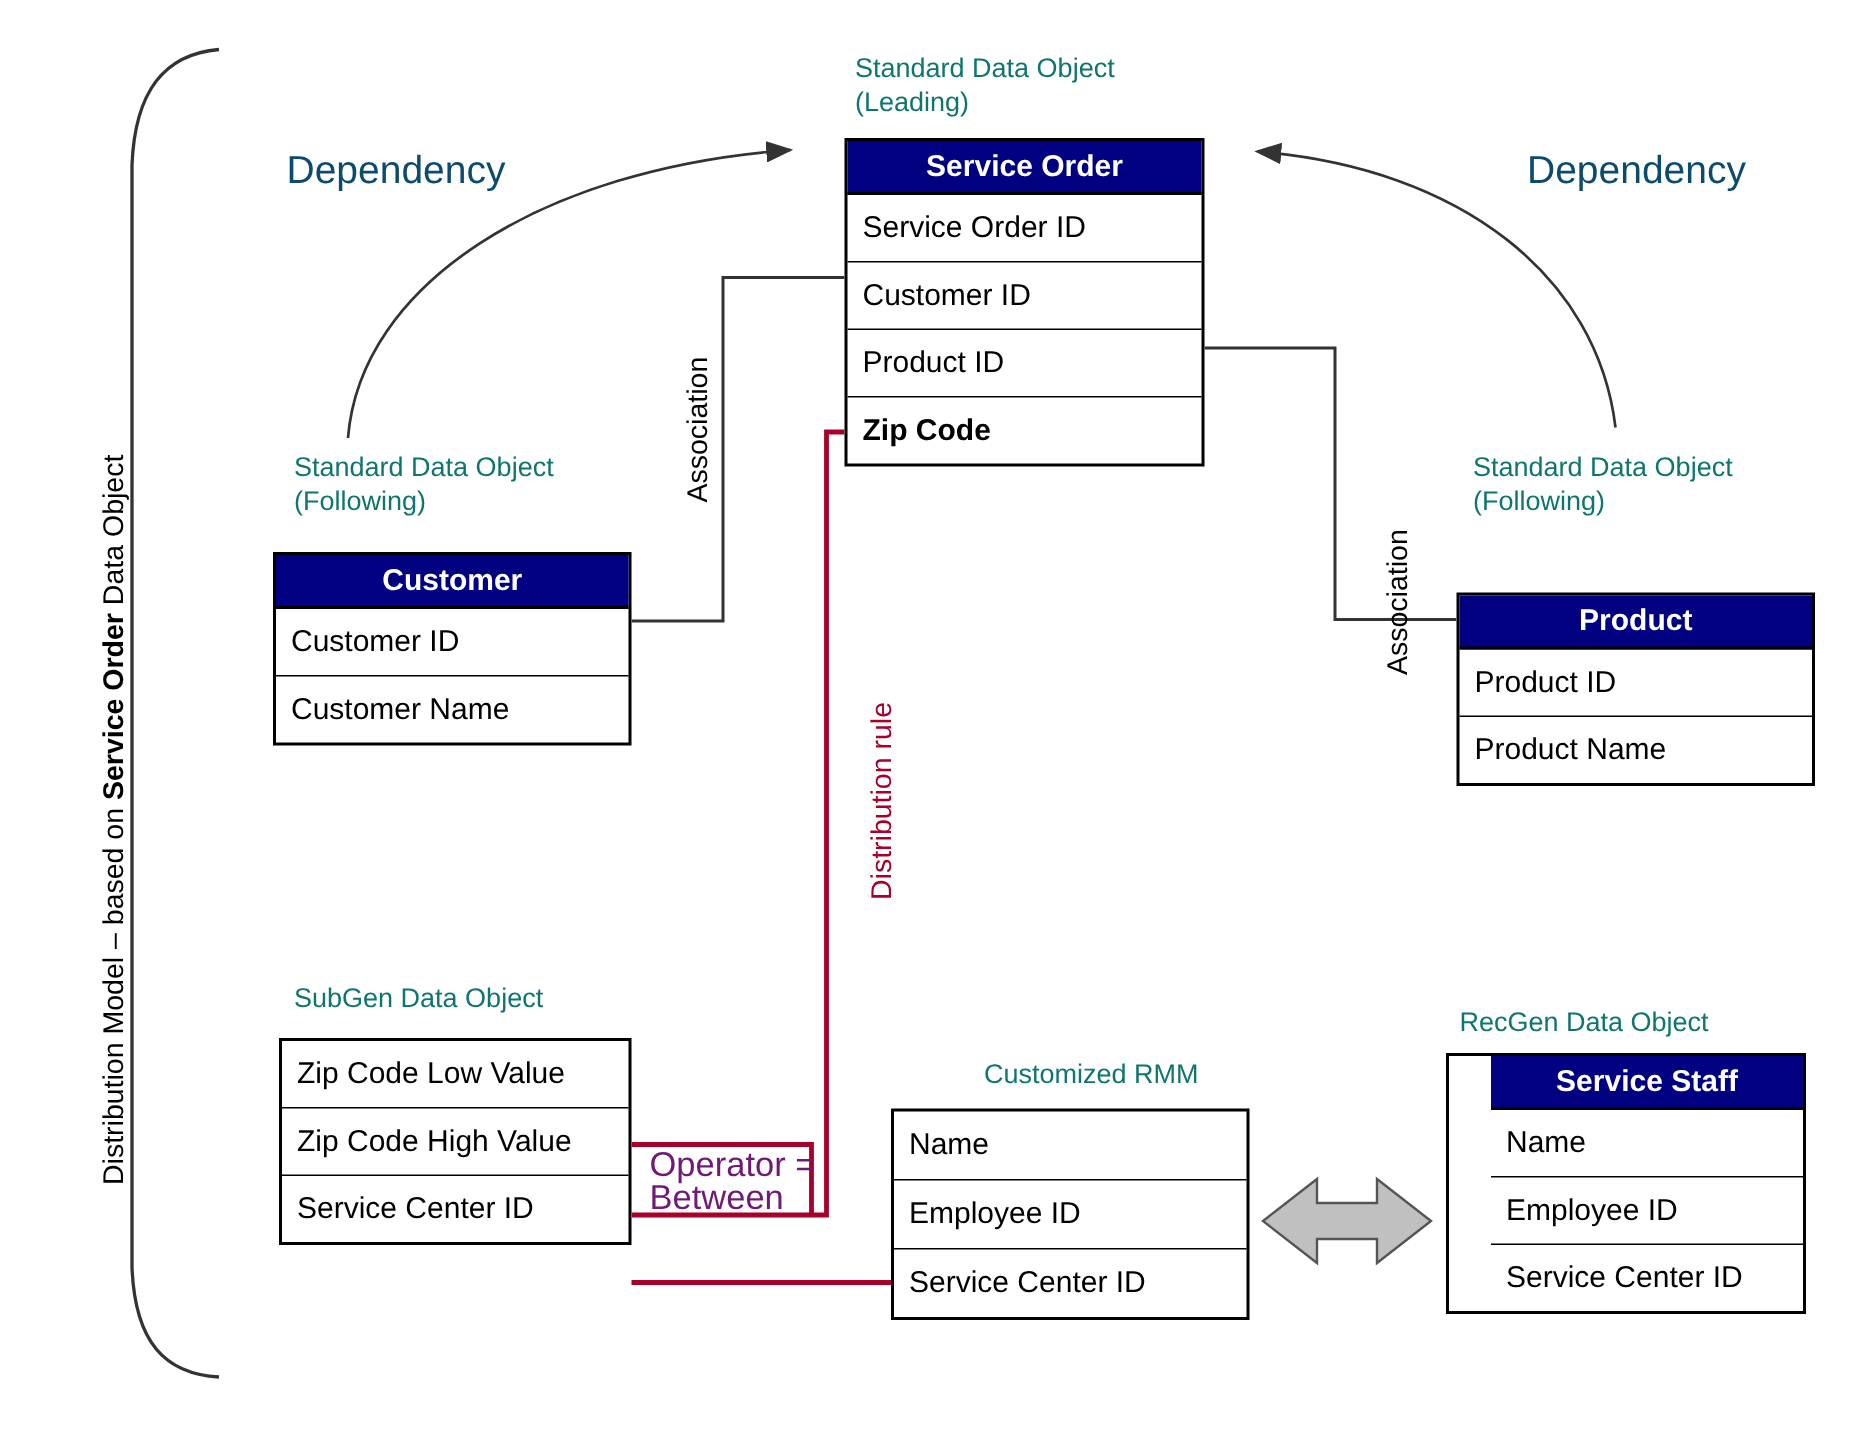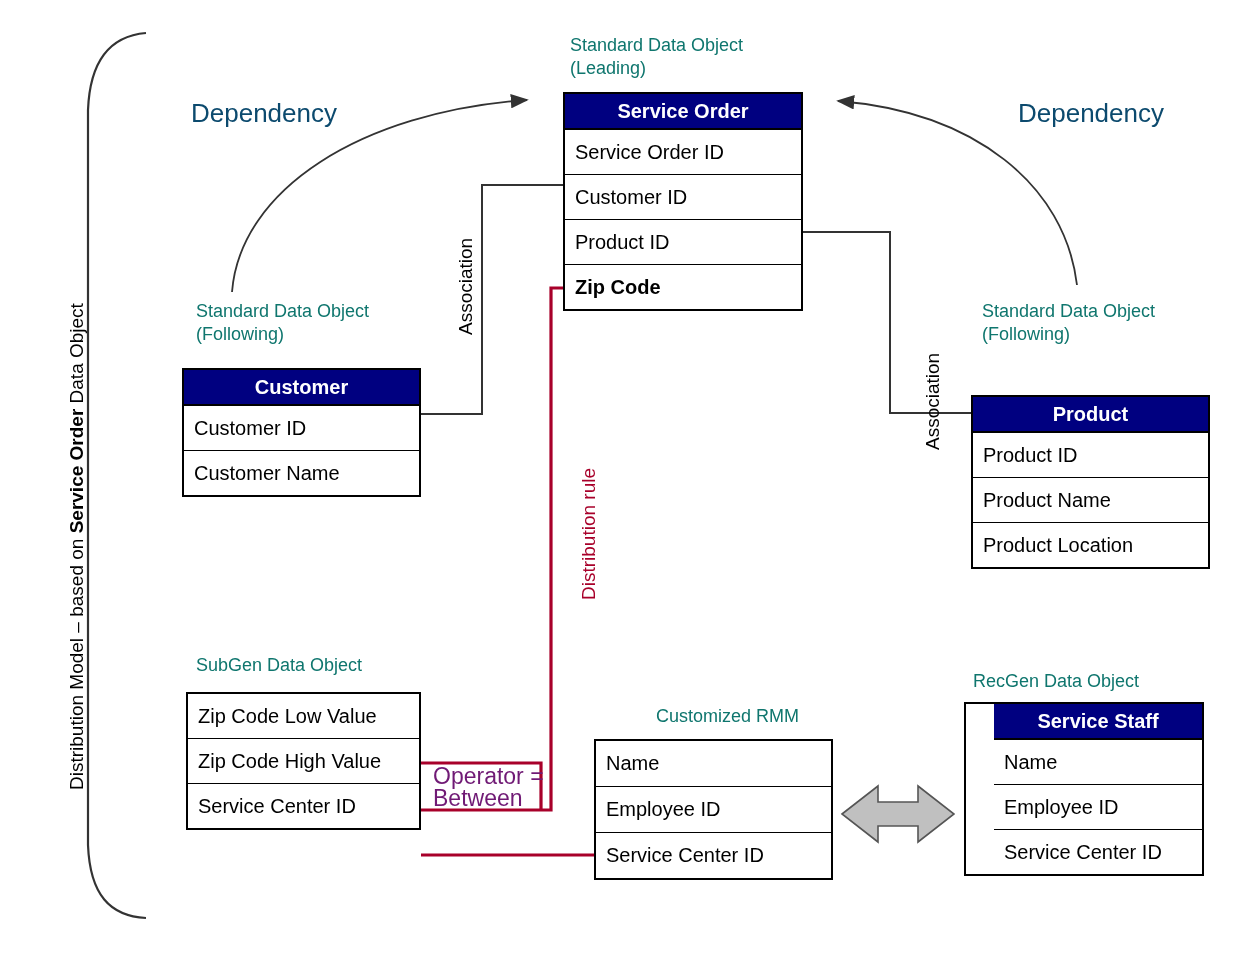--- a/index.html
+++ b/index.html
@@ -100,21 +100,20 @@
   <div class="entity" style="left:182px; top:352px; width:239px;margin-top:16px;">
     <div class="hdr">Customer</div>
     <div class="row">Customer ID</div>
     <div class="row">Customer Name</div>
   </div>
 
   <div class="entity" style="left:971px; top:351px; width:239px;margin-top:44px;">
     <div class="hdr">Product</div>
     <div class="row">Product ID</div>
     <div class="row">Product Name</div>
-    <div class="row">Product Location</div>
   </div>
 
   <div class="entity" style="left:186px; top:692px; width:235px;">
     <div class="row">Zip Code Low Value</div>
     <div class="row">Zip Code High Value</div>
     <div class="row">Service Center ID</div>
   </div>
 
   <div class="entity nohdr" style="left:594px; top:739px; width:239px;">
     <div class="row">Name</div>

